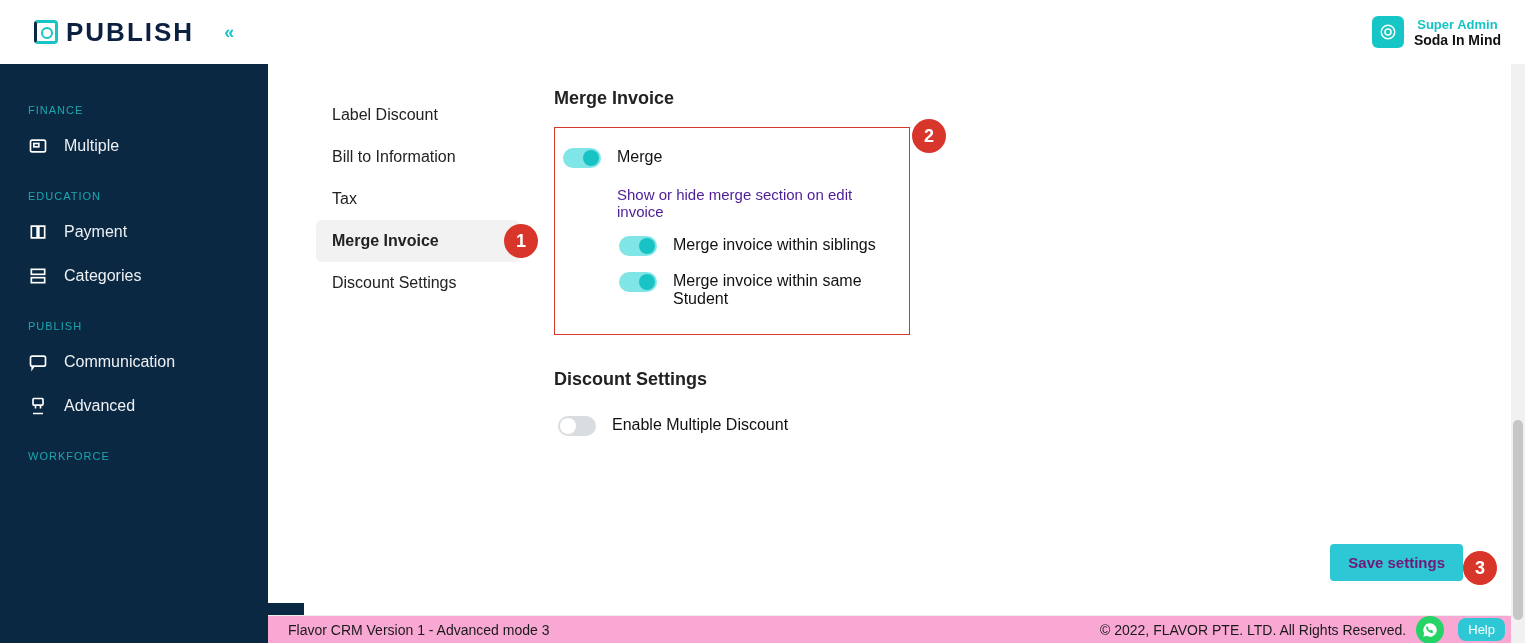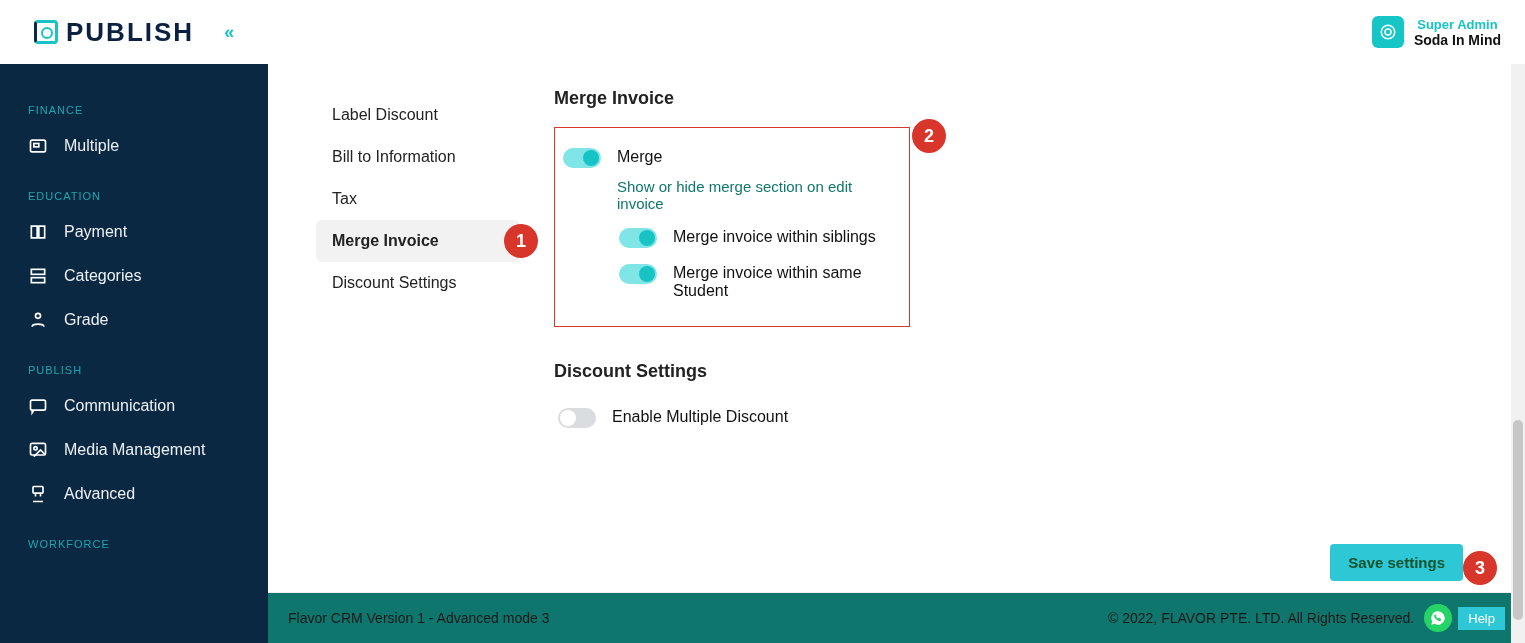--- a/index.html
+++ b/index.html
@@ -172,22 +172,22 @@
     gap: 16px;
     padding: 8px 0;
   }
   .toggle-row.indent { padding-left: 56px; }
   .toggle-label {
     font-size: 16px;
     color: #111;
   }
   .toggle-desc {
     font-size: 15px;
-    color: #0f766e;
-    margin-top: 12px;
+    color: #4c1d95;
+    margin-top: 20px;
   }
   
   .switch {
     width: 38px; height: 20px;
     border-radius: 20px;
     position: relative;
     cursor: pointer;
     flex-shrink: 0;
   }
   .switch.on { background: #80e5e6; }
@@ -200,59 +200,59 @@
     background: #fff;
   }
   .switch.on .knob { right: 2px; background: #17c3c4; }
   .switch.off .knob { left: 2px; background: #fff; }
 
   .save-btn {
     position: absolute;
     right: 36px;
     bottom: 22px;
     background: #2ec7d6;
-    color: #14532d;
+    color: #701a75;
     border: none;
     border-radius: 4px;
     padding: 10px 18px;
     font-size: 15px;
     font-weight: 600;
     cursor: pointer;
   }
 
   
   .footer {
     position: fixed;
     left: 268px;
     right: 0;
     bottom: 0;
-    height: 51px;
-    background: #0f766e;
+    height: 28px;
+    background: #f9a8d4;
     border-top: 1px solid #eee;
     display: flex;
     align-items: center;
     padding: 0 20px;
     font-size: 14px;
     color: #1a1a1a;
   }
   .footer .spacer { flex: 1; }
   .wa {
     width: 28px; height: 28px;
     border-radius: 50%;
     background: #25D366;
     display:flex;align-items:center;justify-content:center;
     margin-left: 10px;
     cursor:pointer;
   }
   .wa svg{ width:16px; height:16px; fill:#fff;}
   .help-btn {
-    margin-left: 6px;
+    margin-left: 14px;
     background: #2ec7d6;
     color: #fff;
-    border-radius: 0;
+    border-radius: 8px;
     padding: 4px 10px;
     font-size: 13px;
     cursor: pointer;
   }
 
   
   .badge {
     position: absolute;
     width: 34px; height: 34px;
     border-radius: 50%;
@@ -328,49 +328,30 @@
   </div>
   <div class="nav-item">
     <span class="nav-icon">
         <svg viewBox="0 0 24 24" fill="none" stroke="#fff" stroke-width="2">
           <rect x="4" y="4" width="16" height="6"></rect>
           <rect x="4" y="14" width="16" height="6"></rect>
         </svg>
       </span>
     <span>Categories</span>
   </div>
-  <div class="nav-item">
-    <span class="nav-icon">
-        <svg viewBox="0 0 24 24" fill="none" stroke="#fff" stroke-width="2">
-          <circle cx="12" cy="7" r="3"></circle>
-          <path d="M5 20c0-4 14-4 14 0"></path>
-        </svg>
-      </span>
-    <span>Grade</span>
-  </div>
 
   <div class="nav-section-label">PUBLISH</div>
   <div class="nav-item">
     <span class="nav-icon">
         <svg viewBox="0 0 24 24" fill="none" stroke="#fff" stroke-width="2">
           <rect x="3" y="5" width="18" height="12" rx="2"></rect>
           <path d="M7 17l-2 3v-3"></path>
         </svg>
       </span>
     <span>Communication</span>
-  </div>
-  <div class="nav-item">
-    <span class="nav-icon">
-        <svg viewBox="0 0 24 24" fill="none" stroke="#fff" stroke-width="2">
-          <rect x="3" y="4" width="18" height="14" rx="2"></rect>
-          <circle cx="9" cy="10" r="2"></circle>
-          <path d="M21 18l-6-6-8 8"></path>
-        </svg>
-      </span>
-    <span>Media Management</span>
   </div>
   <div class="nav-item">
     <span class="nav-icon">
         <svg viewBox="0 0 24 24" fill="none" stroke="#fff" stroke-width="2">
           <rect x="6" y="3" width="12" height="8" rx="1"></rect>
           <path d="M9 11v4M15 11v4M6 21h12"></path>
         </svg>
       </span>
     <span>Advanced</span>
   </div>

